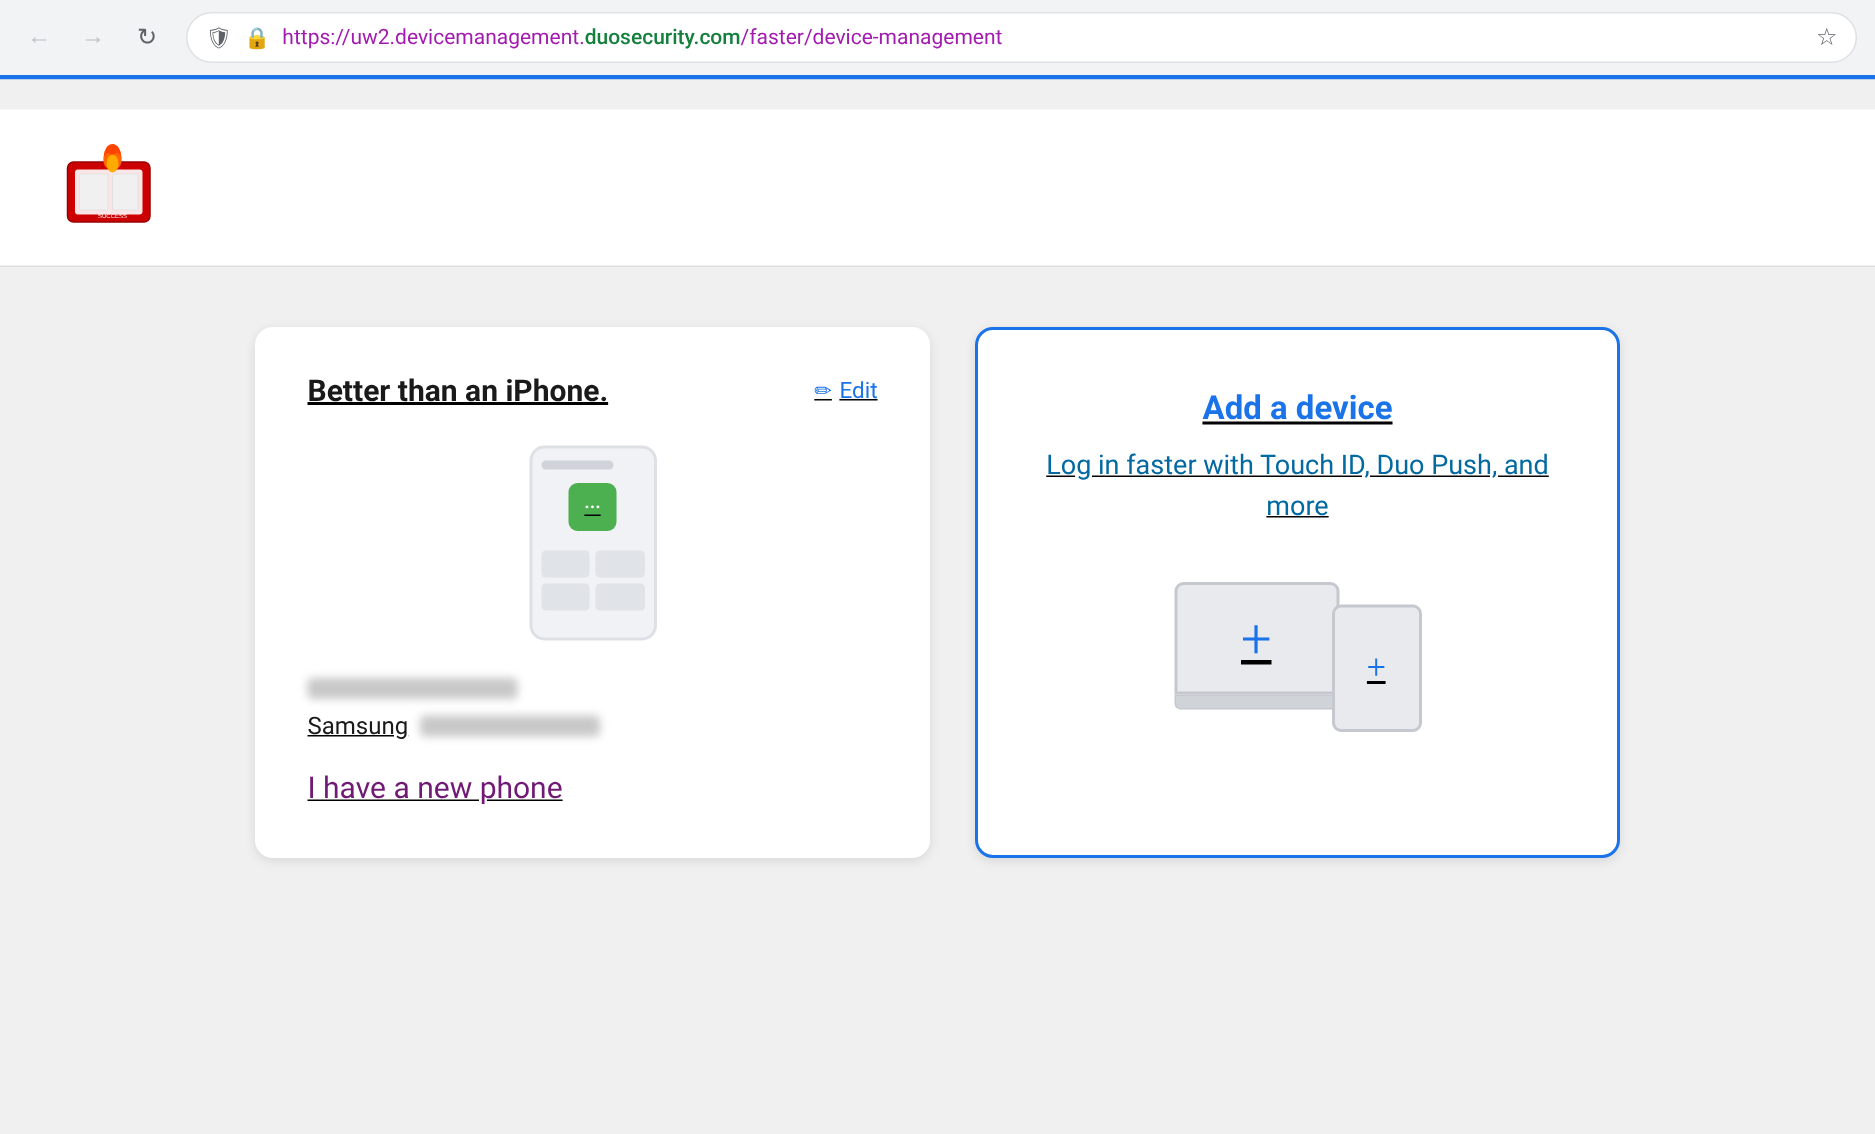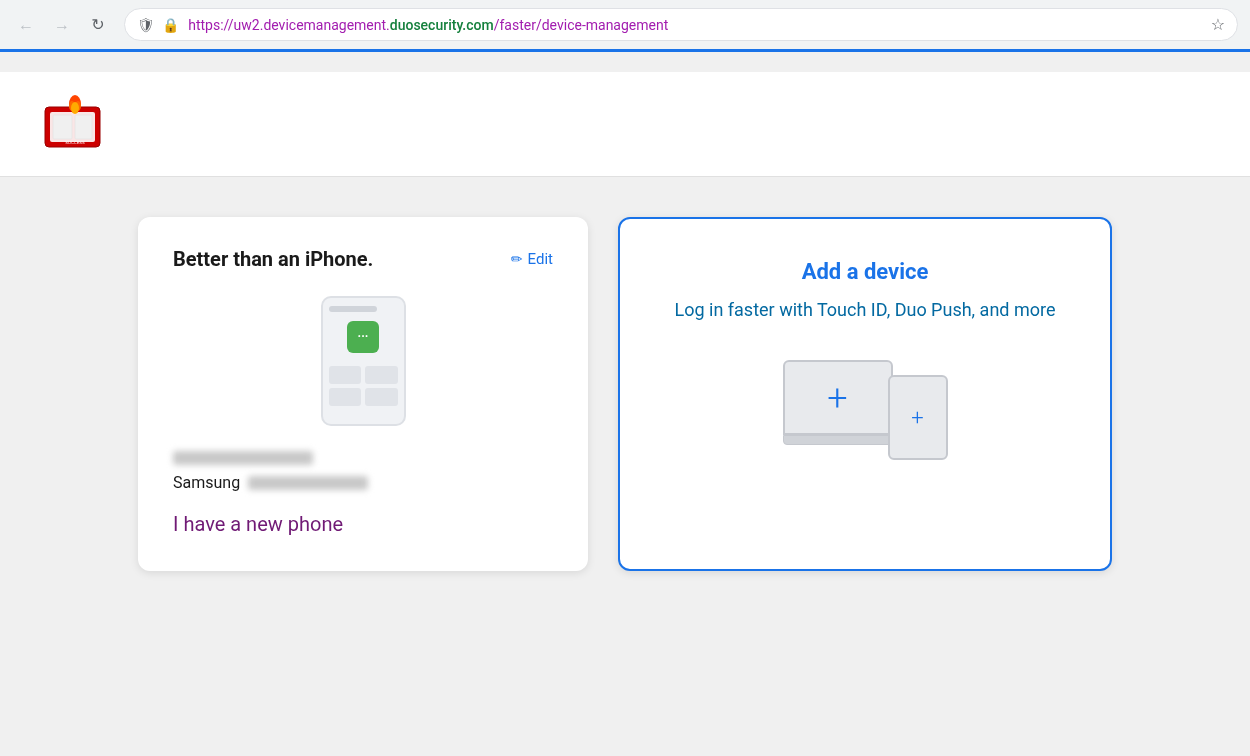--- a/index.html
+++ b/index.html
@@ -85,20 +85,21 @@
       height: 60px;
     }
 
     
     .main-content {
       background: #f0f0f0;
       padding: 40px 80px;
       display: flex;
       gap: 30px;
       justify-content: center;
+      text-decoration: underline;
     }
 
     
     .device-card {
       background: white;
       border-radius: 12px;
       padding: 30px 35px 35px;
       width: 450px;
       box-shadow: 0 2px 8px rgba(0,0,0,0.1);
     }
@@ -210,21 +211,21 @@
       font-size: 20px;
       text-decoration: none;
       cursor: pointer;
     }
 
     
     .add-device-card {
       background: white;
       border-radius: 12px;
       padding: 40px 35px;
-      width: 494px;
+      width: 430px;
       box-shadow: 0 2px 8px rgba(0,0,0,0.1);
       border: 2px solid #1a73e8;
       display: flex;
       flex-direction: column;
       align-items: center;
       text-align: center;
     }
     .add-device-title {
       font-size: 22px;
       font-weight: 700;

